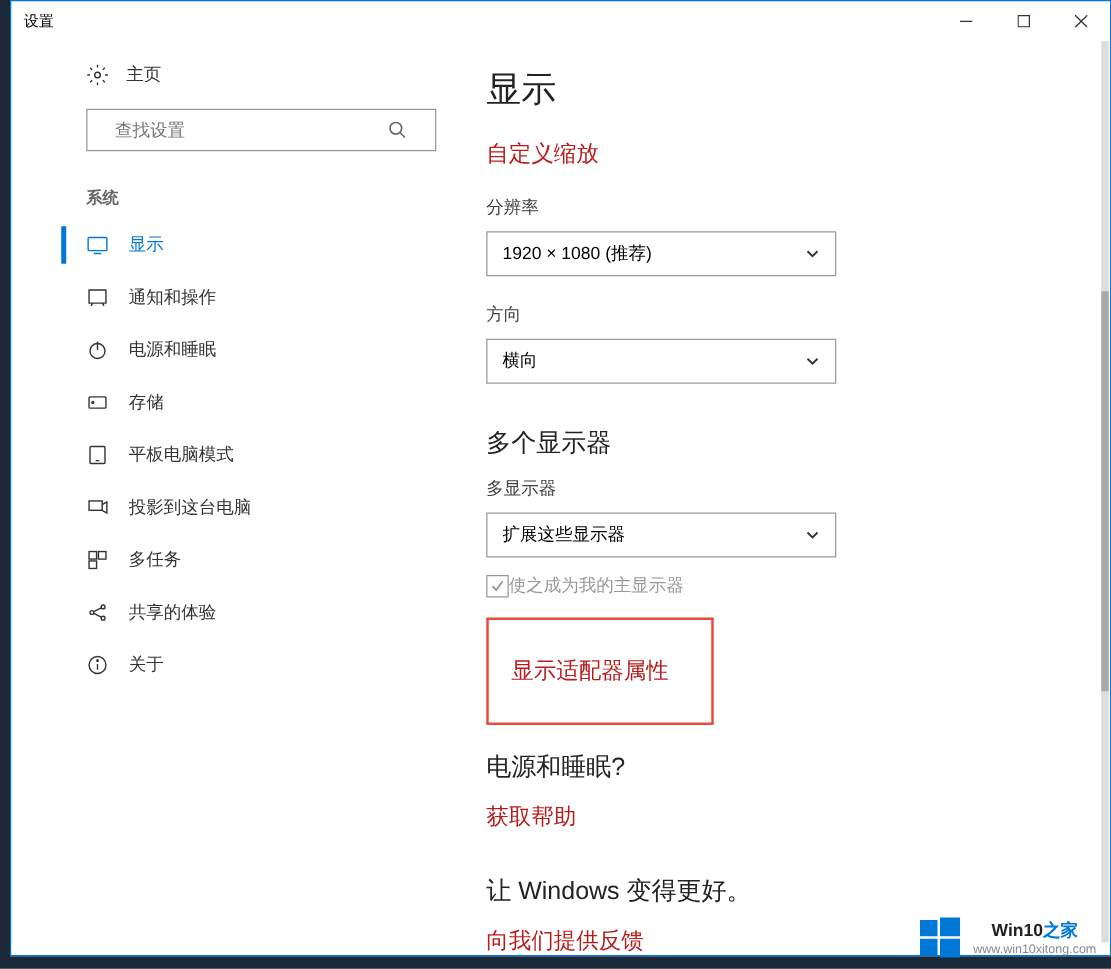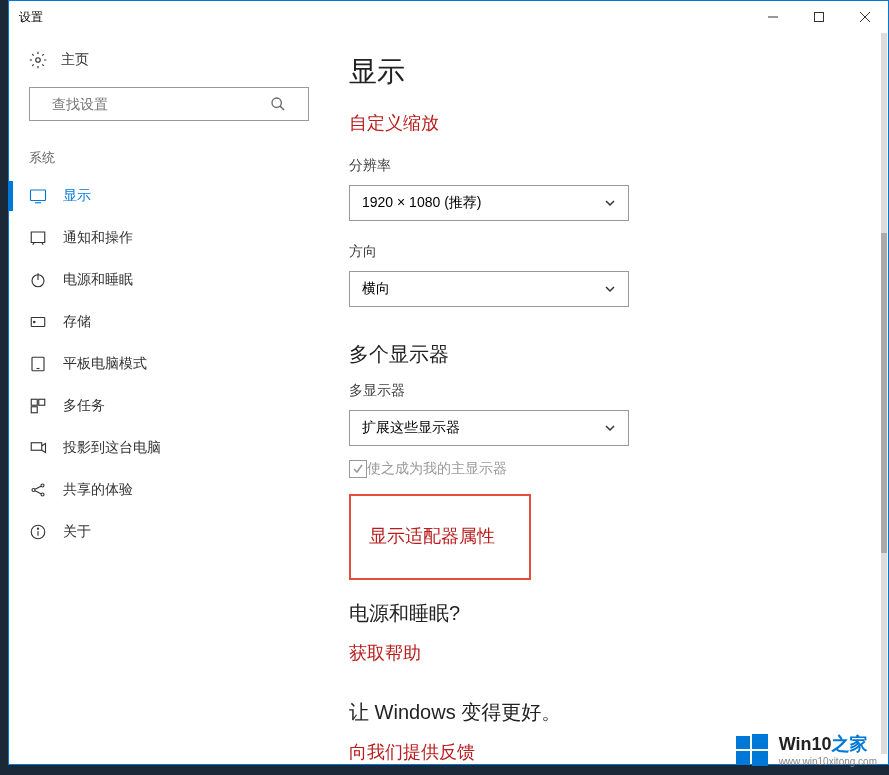--- a/index.html
+++ b/index.html
@@ -3,28 +3,28 @@
   <meta charset="utf-8">
   <style>
     * { margin: 0; padding: 0; box-sizing: border-box; font-family: "Microsoft YaHei", "Segoe UI", sans-serif; }
     body { width: 889px; height: 775px; background: #1a2838; padding: 0; position: relative; }
     .window { position: absolute; top: 0; left: 8px; right: 0; bottom: 10px; background: #fff; display: flex; flex-direction: column; border: 1px solid #0078d7; }
     .titlebar { height: 32px; display: flex; align-items: center; padding-left: 10px; font-size: 12px; color: #000000; }
     .titlebar-title { flex: 1; }
     .win-btn { width: 46px; height: 30px; display: flex; align-items: center; justify-content: center; cursor: pointer; }
     .win-btn svg { width: 10px; height: 10px; }
     .content { flex: 1; display: flex; overflow: hidden; }
-    .sidebar { width: 320px; padding: 18px 20px 0 20px; }
+    .sidebar { width: 320px; padding: 18px 20px 0 20px; margin-left: 40px; }
     .home-row { display: flex; align-items: center; gap: 14px; margin-bottom: 18px; cursor: pointer; }
     .home-row svg { width: 18px; height: 18px; }
     .home-label { font-size: 14px; color: #333; }
     .search-box { display: flex; align-items: center; border: 1px solid #999; height: 34px; padding: 0 22px; margin-bottom: 28px; }
     .search-box input { flex: 1; border: none; outline: none; font-size: 14px; background: transparent; }
     .search-box svg { width: 16px; height: 16px; }
-    .section-label { font-size: 13px; color: #666; margin-bottom: 8px; }
+    .section-label { font-size: 13px; color: #666; margin-bottom: 8px; font-weight: bold; }
     .nav-list { margin-left: -20px; }
     .nav-item { display: flex; align-items: center; gap: 16px; padding: 12px 20px; cursor: pointer; font-size: 14px; color: #333; position: relative; }
     .nav-item.active { color: #0078d7; }
     .nav-item.active::before { content: ''; position: absolute; left: 0; top: 6px; bottom: 6px; width: 4px; background: #0078d7; }
     .nav-item svg { width: 18px; height: 18px; flex-shrink: 0; }
     .nav-item.active svg { stroke: #0078d7; fill: none; }
     .main { flex: 1; padding: 20px 40px 0 20px; overflow-y: auto; position: relative; }
     .page-title { font-size: 28px; font-weight: 300; color: #222; margin-bottom: 20px; }
     .main .link { color: #b91c1c; font-size: 18px; cursor: pointer; display: inline-block; }
     .field-group { margin-top: 22px; }
@@ -32,21 +32,21 @@
     .select-box { width: 280px; height: 36px; border: 1px solid #999; display: flex; align-items: center; padding: 0 12px; cursor: pointer; justify-content: space-between; font-size: 14px; }
     .select-box svg { width: 12px; height: 12px; }
     .section-heading { font-size: 20px; font-weight: 400; color: #222; margin-top: 34px; margin-bottom: 14px; }
     .checkbox-row { display: flex; align-items: center; margin-top: 14px; color: #999; font-size: 14px; }
     .checkbox-row .cb { width: 18px; height: 18px; border: 1px solid #999; display: flex; align-items: center; justify-content: center; }
     .checkbox-row .cb svg { width: 12px; height: 12px; }
     .highlight-box { border: 2px solid #e74c3c; padding: 28px 18px 30px 18px; margin-top: 16px; width: 182px; }
     .watermark { position: absolute; right: 12px; bottom: 8px; display: flex; align-items: center; gap: 10px; }
     .watermark-logo { width: 34px; height: 34px; }
     .watermark-text { display: flex; flex-direction: column; }
-    .watermark-text .t1 { font-size: 18px; font-weight: bold; color: #222; }
+    .watermark-text .t1 { font-size: 14px; font-weight: bold; color: #222; text-align: center; }
     .watermark-text .t1 .accent { color: #0078d7; }
     .watermark-text .t2 { font-size: 10px; color: #888; }
     .scrollbar { position: absolute; right: 1px; top: 32px; bottom: 10px; width: 6px; background: #ddd; }
     .scrollbar-thumb { position: absolute; top: 200px; width: 6px; height: 320px; background: #aaa; }
   </style>
 </head>
 <body>
 
 <div class="window">
   <div class="titlebar">
@@ -119,32 +119,32 @@
         </div>
         <div class="nav-item">
           <svg viewBox="0 0 24 24" fill="none" stroke="#333" stroke-width="1.5">
               <rect x="4" y="3" width="16" height="18" rx="1"></rect>
               <line x1="10" y1="18" x2="14" y2="18"></line>
             </svg>
           <span>平板电脑模式</span>
         </div>
         <div class="nav-item">
           <svg viewBox="0 0 24 24" fill="none" stroke="#333" stroke-width="1.5">
+              <rect x="3" y="5" width="14" height="10"></rect>
+              <path d="M17 9l5-3v12l-5-3"></path>
+            </svg>
+          <span>投影到这台电脑</span>
+        </div>
+        <div class="nav-item">
+          <svg viewBox="0 0 24 24" fill="none" stroke="#333" stroke-width="1.5">
               <rect x="3" y="3" width="8" height="8"></rect>
               <rect x="13" y="3" width="8" height="8"></rect>
               <rect x="3" y="13" width="8" height="8"></rect>
             </svg>
           <span>多任务</span>
-        </div>
-        <div class="nav-item">
-          <svg viewBox="0 0 24 24" fill="none" stroke="#333" stroke-width="1.5">
-              <rect x="3" y="5" width="14" height="10"></rect>
-              <path d="M17 9l5-3v12l-5-3"></path>
-            </svg>
-          <span>投影到这台电脑</span>
         </div>
         <div class="nav-item">
           <svg viewBox="0 0 24 24" fill="none" stroke="#333" stroke-width="1.5">
               <circle cx="6" cy="12" r="2"></circle>
               <circle cx="18" cy="6" r="2"></circle>
               <circle cx="18" cy="18" r="2"></circle>
               <line x1="8" y1="11" x2="16" y2="7"></line>
               <line x1="8" y1="13" x2="16" y2="17"></line>
             </svg>
           <span>共享的体验</span>

